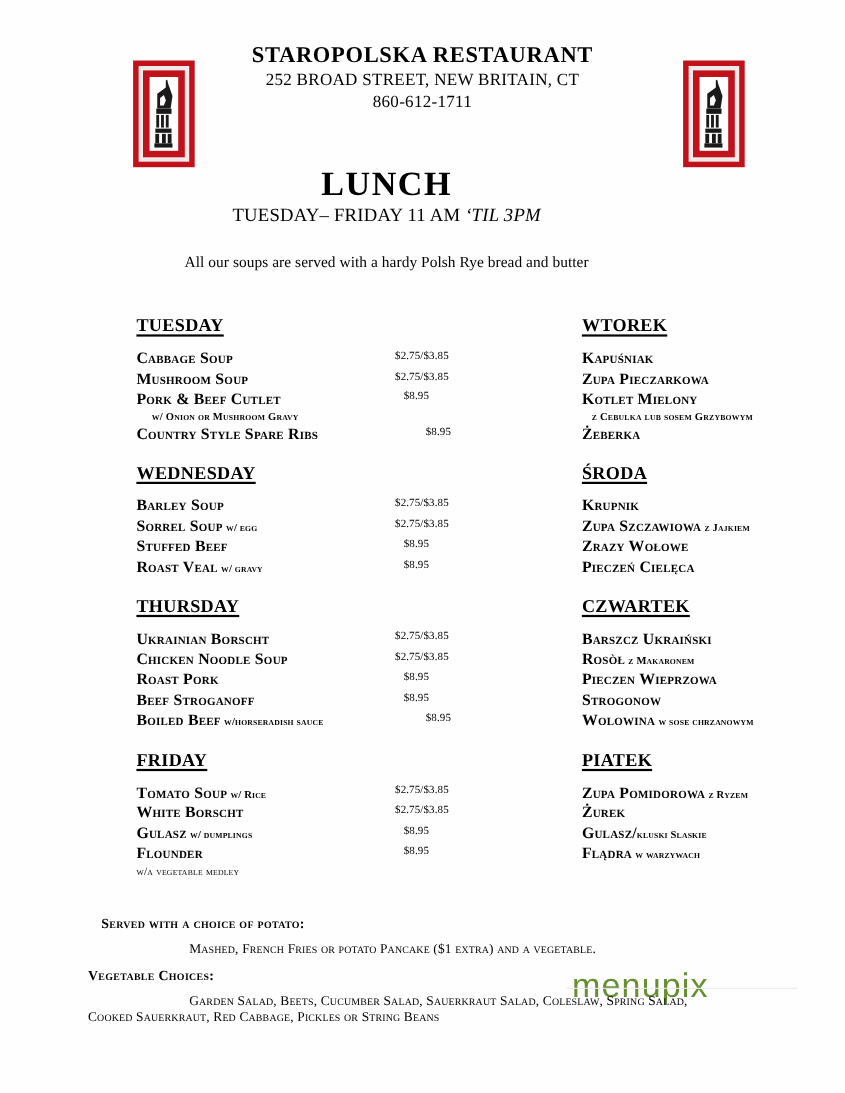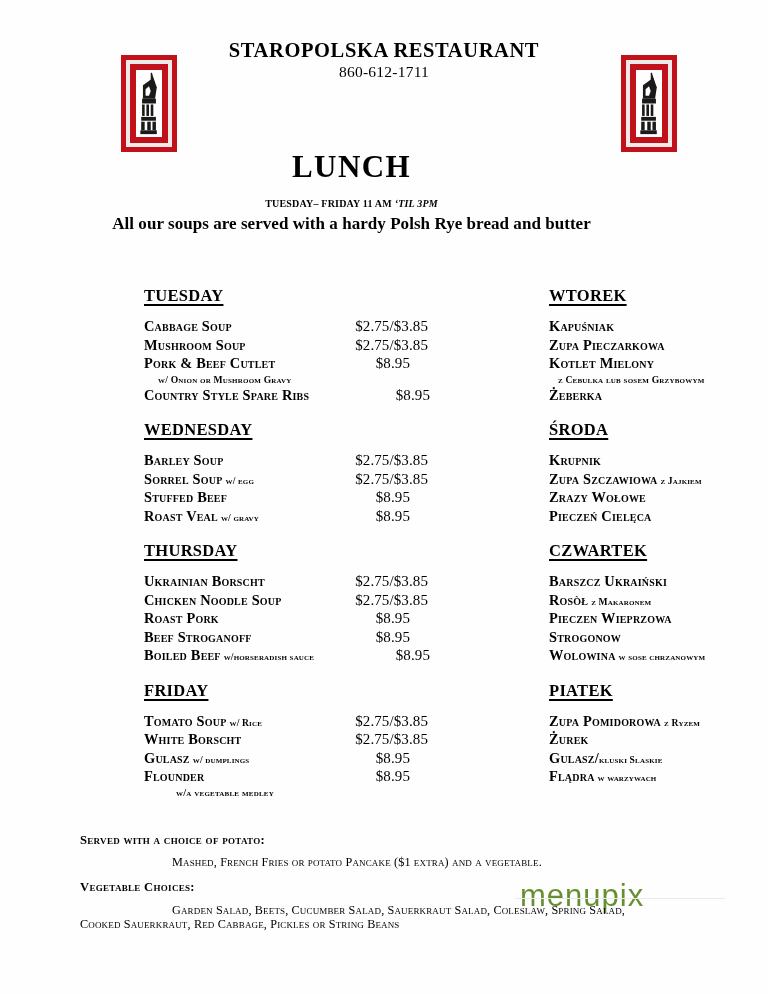--- a/index.html
+++ b/index.html
@@ -115,42 +115,42 @@
     line-height: 1.1;
   }
   .daily {
     font-size: 17.5px;
     font-weight: bold;
     letter-spacing: .5px;
     margin-top: 17px;
     line-height: 1.15;
   }
   .hours {
-    font-size: 10px;
-    font-weight: bold;
-    letter-spacing: .2px;
-    margin-top: 14px;
+    font-size: 17px;
+    font-weight: normal;
+    letter-spacing: .2px;
+    margin-top: 2px;
     line-height: 1.2;
   }
   .hours .ital { font-style: italic; }
   .soups-note {
-    font-size: 17px;
-    font-weight: bold;
-    margin-top: 4px;
+    font-size: 14px;
+    font-weight: normal;
+    margin-top: 26px;
     letter-spacing: .05px;
   }
 
   
   .menu {
     position: absolute;
     left: 0;
     top: 286px;
     width: 768px;
   }
-  .day-block { position: relative; padding-left: 20px; }
+  .day-block { position: relative; }
 
   .day-heading-row { position: relative; height: 26px; }
   .day-en, .day-pl {
     position: absolute;
     top: 0;
     font-size: 16.5px;
     font-weight: bold;
     letter-spacing: .3px;
     text-decoration: underline;
     text-underline-offset: 3px;
@@ -187,21 +187,21 @@
   .sub {
     font-size: 9.6px;
     font-weight: bold;
     font-variant: small-caps;
     letter-spacing: .15px;
     padding-left: 3px;
   }
   .price {
     position: absolute;
     top: 0;
-    font-size: 15px;
+    font-size: 10px;
     letter-spacing: .1px;
     text-align: right;
     white-space: nowrap;
   }
   .price.p2  { left: 258px; width: 150px; }   
   .price.p8  { left: 258px; width: 132px; }   
   .price.p8b { left: 258px; width: 152px; }   
 
   
   .subline-en {
@@ -223,45 +223,44 @@
     font-variant: small-caps;
     letter-spacing: .2px;
     white-space: nowrap;
   }
   .subline-row { position: relative; height: 13px; }
   .subline-left-plain {
     position: absolute;
     left: 124px;
     top: 0;
     font-size: 10.4px;
-    font-weight: bold;
-    font-variant: small-caps;
-    letter-spacing: .2px;
-    white-space: nowrap;
-    margin-left: 32px;
+    font-weight: normal;
+    font-variant: small-caps;
+    letter-spacing: .2px;
+    white-space: nowrap;
   }
   .gap { height: 15px; }
 
   
   .footer { position: absolute; left: 0; top: 833px; width: 768px; }
   .f-head {
     position: absolute;
     left: 80px;
     font-size: 12.6px;
     font-weight: bold;
     font-variant: small-caps;
     letter-spacing: .3px;
   }
   .f-body {
     position: absolute;
     font-size: 12.2px;
     font-variant: small-caps;
     letter-spacing: .15px;
   }
-  #potato-head  { top: 0; }
+  #potato-head  { top: 0; margin-left: 12px; }
   #potato-body  { left: 172px; top: 22px; }
   #veg-head     { top: 47px; }
   #veg-body1    { left: 172px; top: 70px; }
   #veg-body2    { left: 80px;  top: 84px; }
 </style>
 </head>
 <body>
 
 <div class="page">
 
@@ -313,20 +312,21 @@
             <rect x="19" y="54" width="4" height="9" fill="#1a1a1a"></rect>
             <rect x="5" y="63" width="19" height="4" fill="#1a1a1a"></rect>
           </svg>
         </div>
       </div>
     </div>
   </div>
 
   <div class="header">
     <div class="rest-name">STAROPOLSKA RESTAURANT</div>
+    <div class="rest-addr">252 BROAD STREET, NEW BRITAIN, CT</div>
     <div class="rest-phone">860-612-1711</div>
   </div>
 
   <div class="title-block">
     <div class="lunch">LUNCH</div>
     <div class="hours"><span>TUESDAY– FRIDAY 11 AM </span><span class="ital">‘TIL 3PM</span></div>
     <div class="soups-note">All our soups are served with a hardy Polsh Rye bread and butter</div>
   </div>
 
   <div class="menu" id="menu-root">

